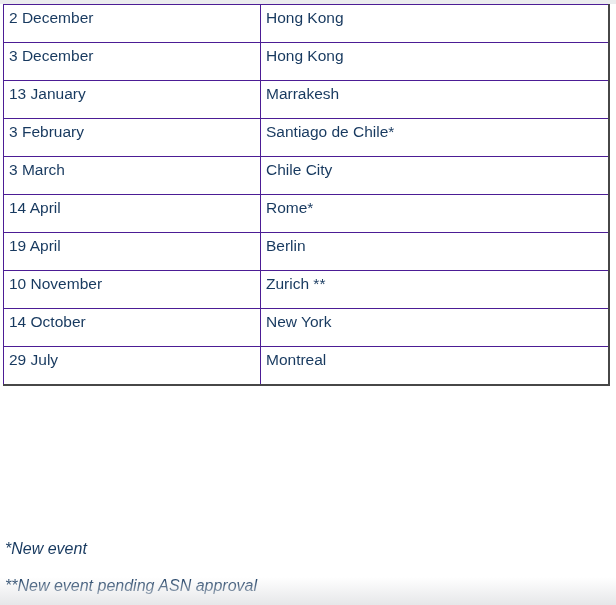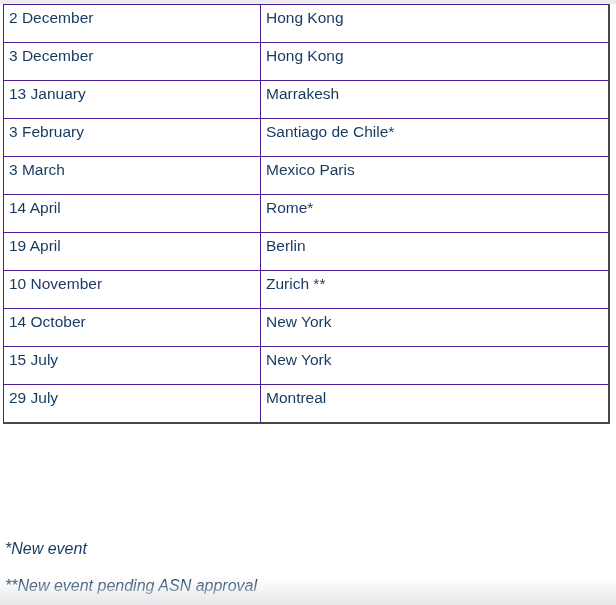--- a/index.html
+++ b/index.html
@@ -90,21 +90,21 @@
       <td>Marrakesh</td>
     </tr>
 
     <tr>
       <td>3 February</td>
       <td>Santiago de Chile*</td>
     </tr>
 
     <tr>
       <td>3 March</td>
-      <td>Mexico Paris</td>
+      <td>Chile City</td>
     </tr>
 
 
     <tr>
       <td>14 April</td>
       <td>Rome*</td>
     </tr>
 
 
     <tr>
@@ -115,24 +115,20 @@
     <tr>
       <td>10 November</td>
       <td>Zurich **</td>
     </tr>
 
     <tr>
       <td>14 October</td>
       <td>New York</td>
     </tr>
 
-    <tr>
-      <td>15 July</td>
-      <td>New York</td>
-    </tr>
 
 
     <tr>
       <td>29 July</td>
       <td>Montreal</td>
     </tr>
   </tbody>
   </table>
 
   <p class="footnote first">*New event</p>

